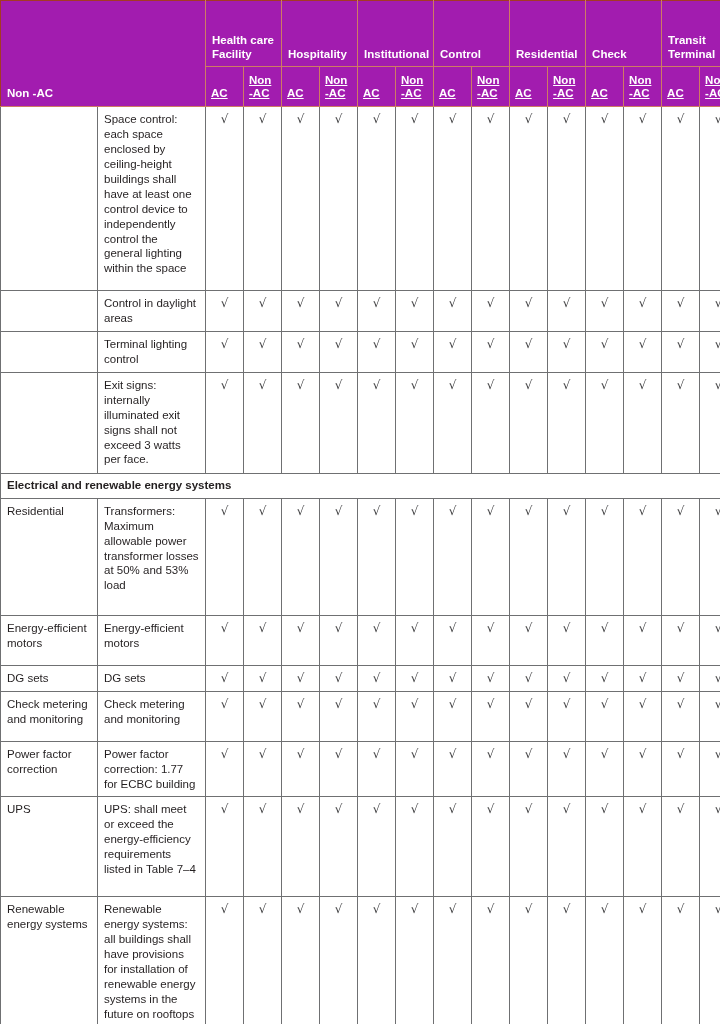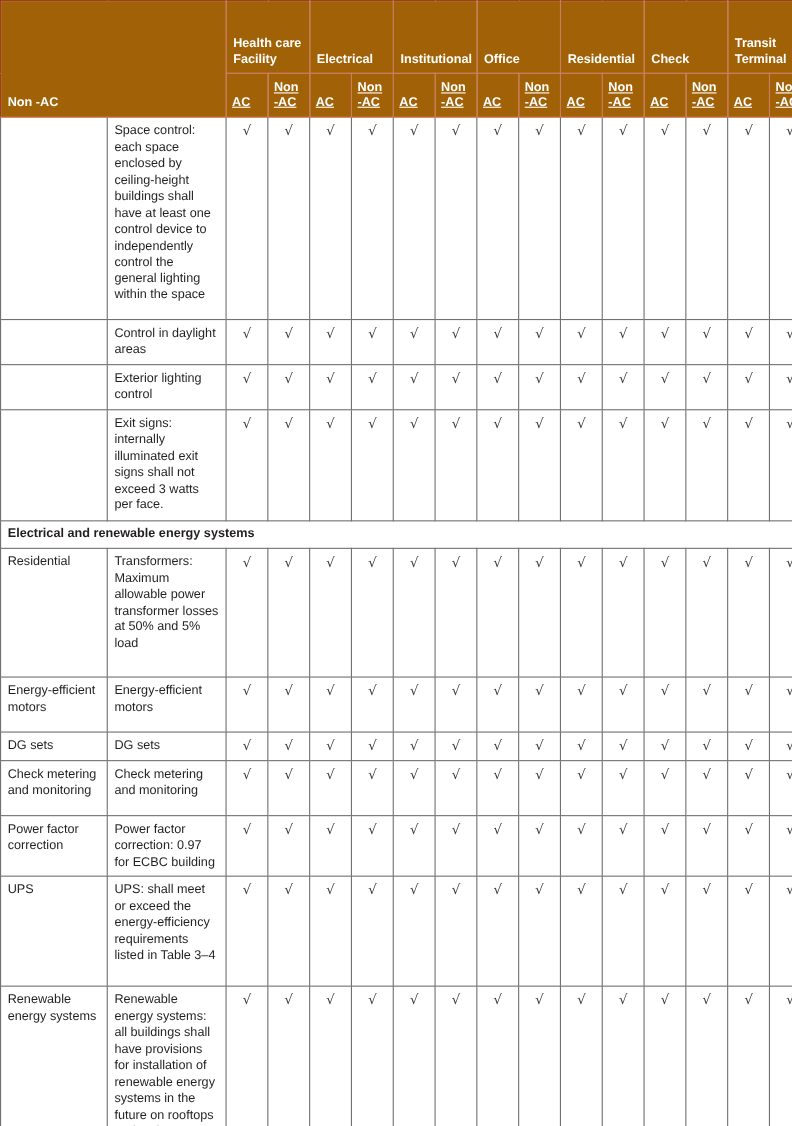--- a/index.html
+++ b/index.html
@@ -23,21 +23,21 @@
   table.ecbc {
     border-collapse: collapse;
     table-layout: fixed;
     width: 720px;
     font-size: 11.5px;
     line-height: 1.28;
   }
 
   
   thead th {
-    background: #a16207;
+    background: #a21caf;
     color: #ffffff;
     font-weight: bold;
     font-size: 11.5px;
     vertical-align: bottom;
     text-align: left;
     padding: 4px 5px 5px 6px;
     border: 1px solid #a33a24;
     border-right-color: #cf7b63;
     border-bottom-color: #cf7b63;
   }
@@ -108,23 +108,23 @@
         <col style="width:38px">
       <col style="width:38px">
         <col style="width:38px">
       <col style="width:38px">
         <col style="width:38px">
     </colgroup>
     <thead>
       <tr class="grp-row">
         <th class="corner" colspan="2" rowspan="2">Non -AC</th>
         <th class="grp" colspan="2">Health care Facility</th>
-        <th class="grp" colspan="2">Electrical</th>
+        <th class="grp" colspan="2">Hospitality</th>
         <th class="grp" colspan="2">Institutional</th>
-        <th class="grp" colspan="2">Office</th>
+        <th class="grp" colspan="2">Control</th>
         <th class="grp" colspan="2">Residential</th>
         <th class="grp" colspan="2">Check</th>
         <th class="grp last-col" colspan="2">Transit Terminal</th>
       </tr>
       <tr class="sub-row">
           <th class="sub">AC</th>
           <th class="sub">Non
 -AC</th>
           <th class="sub">AC</th>
           <th class="sub">Non
@@ -178,21 +178,21 @@
           <td class="tick"><span>√</span></td>
           <td class="tick"><span>√</span></td>
           <td class="tick"><span>√</span></td>
           <td class="tick"><span>√</span></td>
           <td class="tick"><span>√</span></td>
           <td class="tick"><span>√</span></td>
           <td class="tick"><span>√</span></td>
         </tr>
         <tr style="height: 35px;">
           <td class="cat"></td>
-          <td class="desc">Exterior lighting control</td>
+          <td class="desc">Terminal lighting control</td>
           <td class="tick"><span>√</span></td>
           <td class="tick"><span>√</span></td>
           <td class="tick"><span>√</span></td>
           <td class="tick"><span>√</span></td>
           <td class="tick"><span>√</span></td>
           <td class="tick"><span>√</span></td>
           <td class="tick"><span>√</span></td>
           <td class="tick"><span>√</span></td>
           <td class="tick"><span>√</span></td>
           <td class="tick"><span>√</span></td>
@@ -217,21 +217,21 @@
           <td class="tick"><span>√</span></td>
           <td class="tick"><span>√</span></td>
           <td class="tick"><span>√</span></td>
           <td class="tick"><span>√</span></td>
         </tr>
         <tr class="section" style="height: 20px;">
           <td colspan="16">Electrical and renewable energy systems</td>
         </tr>
         <tr style="height: 117px;">
           <td class="cat">Residential</td>
-          <td class="desc">Transformers: Maximum allowable power transformer losses at 50% and 5% load</td>
+          <td class="desc">Transformers: Maximum allowable power transformer losses at 50% and 53% load</td>
           <td class="tick"><span>√</span></td>
           <td class="tick"><span>√</span></td>
           <td class="tick"><span>√</span></td>
           <td class="tick"><span>√</span></td>
           <td class="tick"><span>√</span></td>
           <td class="tick"><span>√</span></td>
           <td class="tick"><span>√</span></td>
           <td class="tick"><span>√</span></td>
           <td class="tick"><span>√</span></td>
           <td class="tick"><span>√</span></td>
@@ -289,39 +289,39 @@
           <td class="tick"><span>√</span></td>
           <td class="tick"><span>√</span></td>
           <td class="tick"><span>√</span></td>
           <td class="tick"><span>√</span></td>
           <td class="tick"><span>√</span></td>
           <td class="tick"><span>√</span></td>
           <td class="tick"><span>√</span></td>
         </tr>
         <tr style="height: 50px;">
           <td class="cat">Power factor correction</td>
-          <td class="desc">Power factor correction: 0.97 for ECBC building</td>
+          <td class="desc">Power factor correction: 1.77 for ECBC building</td>
           <td class="tick"><span>√</span></td>
           <td class="tick"><span>√</span></td>
           <td class="tick"><span>√</span></td>
           <td class="tick"><span>√</span></td>
           <td class="tick"><span>√</span></td>
           <td class="tick"><span>√</span></td>
           <td class="tick"><span>√</span></td>
           <td class="tick"><span>√</span></td>
           <td class="tick"><span>√</span></td>
           <td class="tick"><span>√</span></td>
           <td class="tick"><span>√</span></td>
           <td class="tick"><span>√</span></td>
           <td class="tick"><span>√</span></td>
           <td class="tick"><span>√</span></td>
         </tr>
         <tr style="height: 100px;">
           <td class="cat">UPS</td>
-          <td class="desc">UPS: shall meet or exceed the energy-efficiency requirements listed in Table 3–4</td>
+          <td class="desc">UPS: shall meet or exceed the energy-efficiency requirements listed in Table 7–4</td>
           <td class="tick"><span>√</span></td>
           <td class="tick"><span>√</span></td>
           <td class="tick"><span>√</span></td>
           <td class="tick"><span>√</span></td>
           <td class="tick"><span>√</span></td>
           <td class="tick"><span>√</span></td>
           <td class="tick"><span>√</span></td>
           <td class="tick"><span>√</span></td>
           <td class="tick"><span>√</span></td>
           <td class="tick"><span>√</span></td>

